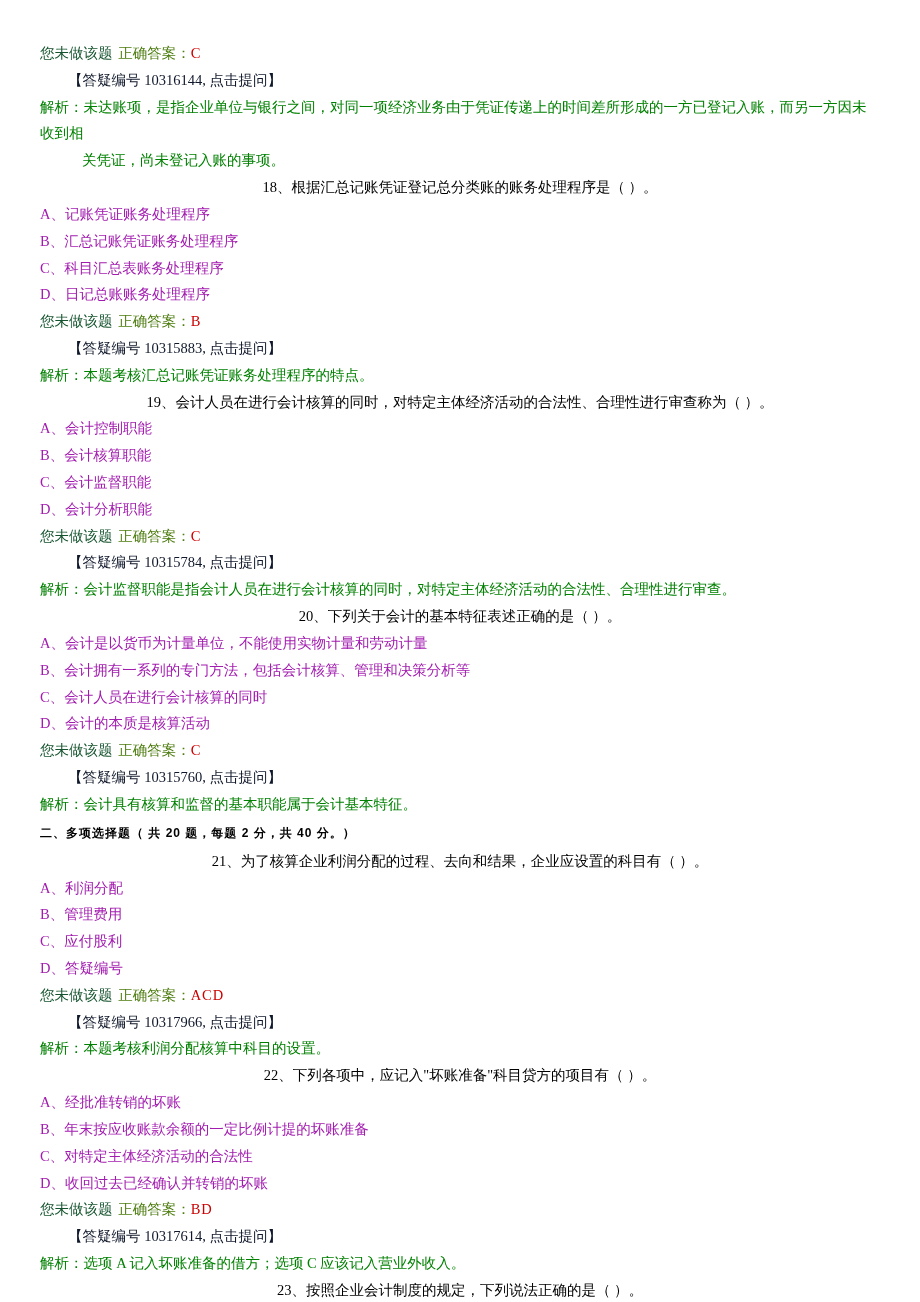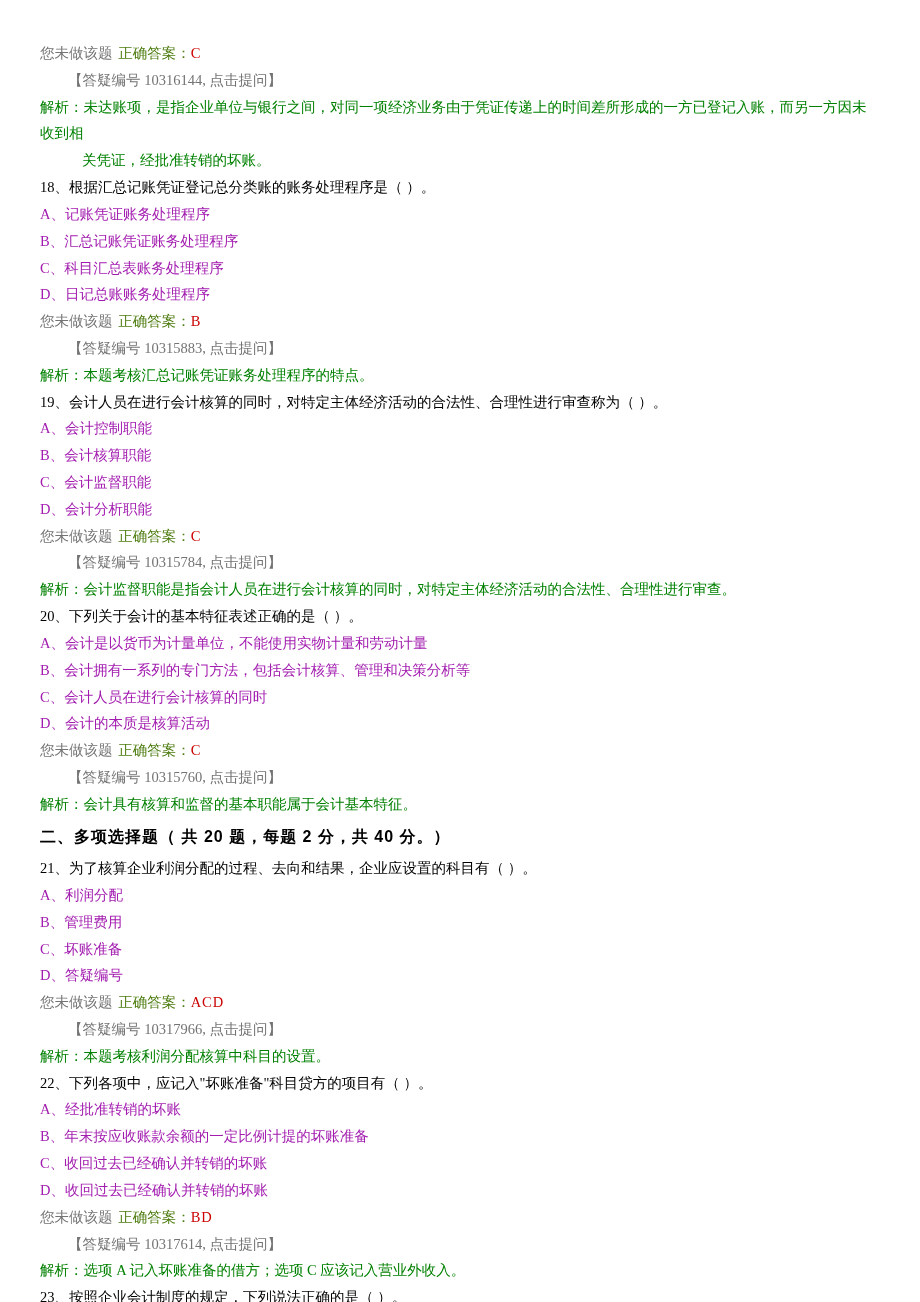--- a/index.html
+++ b/index.html
@@ -6,45 +6,45 @@
     font-family: "SimSun", "宋体", serif;
     font-size: 14.5px;
     line-height: 1.85;
     color: #000;
     background: #fff;
     margin: 0;
     padding: 40px 40px 40px 40px;
     width: 920px;
     box-sizing: border-box;
   }
-  .status-text { color: #737373; }
+  .status-text { color: #14532d; }
   .answer-label { color: #4d7c0f; margin-left: 2px;}
   .answer-value { color: #cc0000; letter-spacing: 1px;}
-  .faq-link { color: #737373; margin-left: 28px; display: inline-block; cursor: pointer; }
+  .faq-link { color: #0f172a; margin-left: 28px; display: inline-block; cursor: pointer; }
   .analysis-label { color: #008000; }
   .analysis-text { color: #008000; }
   .analysis-cont { color: #008000; margin-left: 42px; display: block; }
-  .question-text { color: #000; }
+  .question-text { color: #000; text-align: center; }
   .option { color: #a21caf; display: block;}
-  .section-heading { font-family: "SimHei", "黑体", sans-serif; font-size: 16px; font-weight: bold; color: #000; margin: 4px 0; letter-spacing: 1px;}
+  .section-heading { font-family: "SimHei", "黑体", sans-serif; font-size: 12px; font-weight: bold; color: #000; margin: 4px 0; letter-spacing: 1px;}
   .block { margin: 0; }
 </style>
 </head>
 <body>
 
 <div class="block">
   <span class="status-text">您未做该题</span>
   <span class="answer-label">正确答案：</span><span class="answer-value">C</span>
 </div>
 <div class="block">
   <span class="faq-link"><span>【答疑编号 </span><span>10316144</span><span>, 点击提问】</span></span>
 </div>
 <div class="block">
   <span class="analysis-label">解析：</span><span class="analysis-text">未达账项，是指企业单位与银行之间，对同一项经济业务由于凭证传递上的时间差所形成的一方已登记入账，而另一方因未收到相</span>
-  <span class="analysis-cont">关凭证，经批准转销的坏账。</span>
+  <span class="analysis-cont">关凭证，尚未登记入账的事项。</span>
 </div>
 
 <div class="block question-text">18、根据汇总记账凭证登记总分类账的账务处理程序是（  ）。</div>
 <span class="option">A、记账凭证账务处理程序</span>
 <span class="option">B、汇总记账凭证账务处理程序</span>
 <span class="option">C、科目汇总表账务处理程序</span>
 <span class="option">D、日记总账账务处理程序</span>
 <div class="block">
   <span class="status-text">您未做该题</span>
   <span class="answer-label">正确答案：</span><span class="answer-value">B</span>
@@ -86,37 +86,37 @@
 </div>
 <div class="block">
   <span class="analysis-label">解析：</span><span class="analysis-text">会计具有核算和监督的基本职能属于会计基本特征。</span>
 </div>
 
 <div class="section-heading">二、多项选择题（ 共 20 题，每题 2 分，共 40 分。）</div>
 
 <div class="block question-text">21、为了核算企业利润分配的过程、去向和结果，企业应设置的科目有（  ）。</div>
 <span class="option">A、利润分配</span>
 <span class="option">B、管理费用</span>
-<span class="option">C、坏账准备</span>
+<span class="option">C、应付股利</span>
 <span class="option">D、答疑编号</span>
 <div class="block">
   <span class="status-text">您未做该题</span>
   <span class="answer-label">正确答案：</span><span class="answer-value">ACD</span>
 </div>
 <div class="block">
   <span class="faq-link"><span>【答疑编号 </span><span>10317966</span><span>, 点击提问】</span></span>
 </div>
 <div class="block">
   <span class="analysis-label">解析：</span><span class="analysis-text">本题考核利润分配核算中科目的设置。</span>
 </div>
 
 <div class="block question-text">22、下列各项中，应记入"坏账准备"科目贷方的项目有（   ）。</div>
 <span class="option">A、经批准转销的坏账</span>
 <span class="option">B、年末按应收账款余额的一定比例计提的坏账准备</span>
-<span class="option">C、收回过去已经确认并转销的坏账</span>
+<span class="option">C、对特定主体经济活动的合法性</span>
 <span class="option">D、收回过去已经确认并转销的坏账</span>
 <div class="block">
   <span class="status-text">您未做该题</span>
   <span class="answer-label">正确答案：</span><span class="answer-value">BD</span>
 </div>
 <div class="block">
   <span class="faq-link"><span>【答疑编号 </span><span>10317614</span><span>, 点击提问】</span></span>
 </div>
 <div class="block">
   <span class="analysis-label">解析：</span><span class="analysis-text">选项 A 记入坏账准备的借方；选项 C 应该记入营业外收入。</span>

